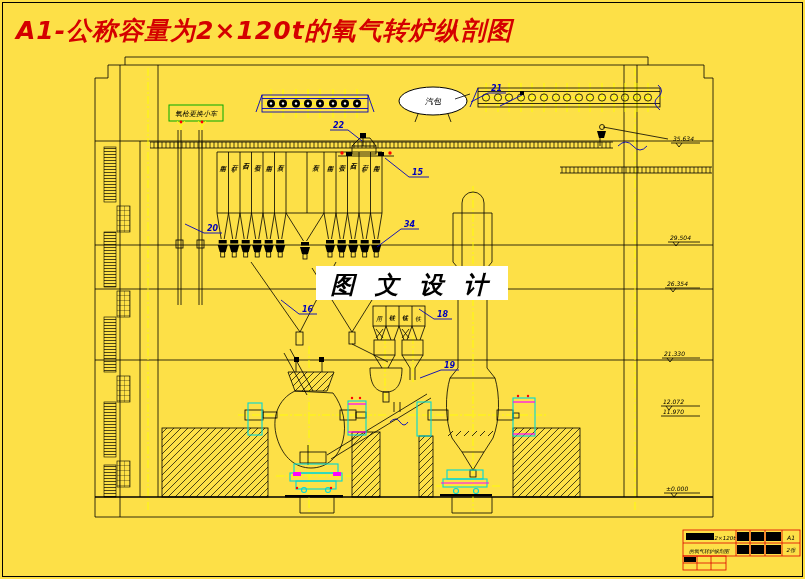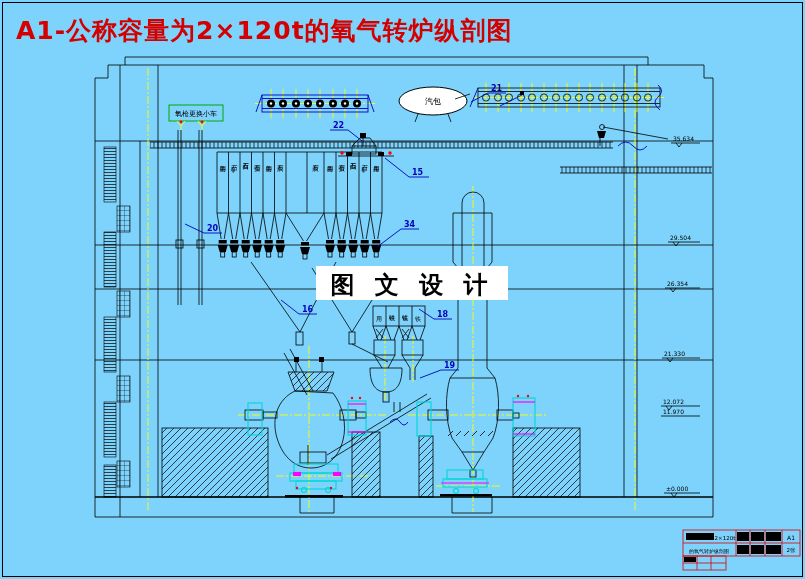--- a/index.html
+++ b/index.html
@@ -1,16 +1,16 @@
 <!DOCTYPE html>
 <html><head>
 <meta charset="utf-8">
 <style>
   html,body{margin:0;padding:0;background:#fff;font-family:"DejaVu Sans",sans-serif;}
-  #canvas{position:relative;width:805px;height:579px;background:#7dd3fc;overflow:hidden;}
+  #canvas{position:relative;width:805px;height:579px;background:#fde047;overflow:hidden;font-style:italic;}
   #sheet-border{position:absolute;left:2px;top:2px;width:799px;height:573px;border:1px solid #000;}
   #main-title{position:absolute;left:16px;top:14px;font-size:25px;font-weight:bold;color:#d40000;letter-spacing:1px;white-space:nowrap;}
   svg{position:absolute;left:0;top:0;}
   svg text{fill:#000;font-family:"DejaVu Sans",sans-serif;}
   .k{stroke:#000;fill:none;stroke-width:0.8;}
   .k2{stroke:#000;fill:none;stroke-width:1.5;}
   .kf{fill:#000;stroke:none;}
   .b{stroke:#0000bb;fill:none;stroke-width:0.9;}
   .bt{fill:#0000bb;font-size:8px;font-weight:bold;}
   .y{stroke:#ffff00;fill:none;stroke-width:0.9;}

